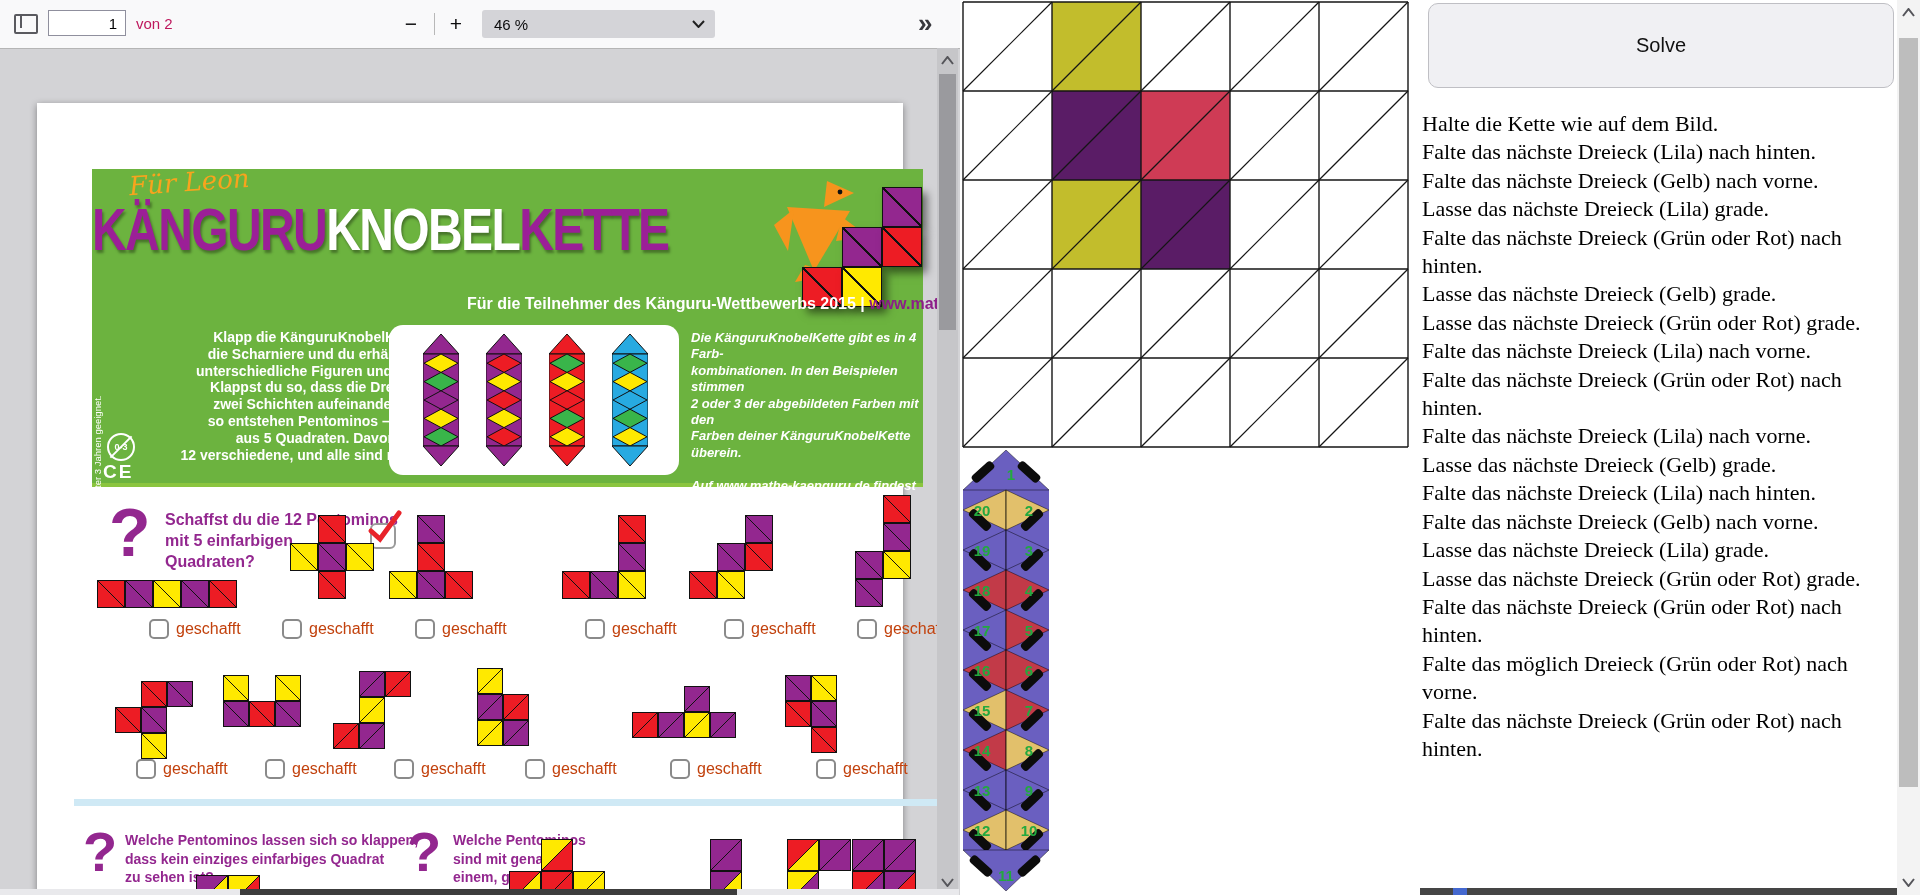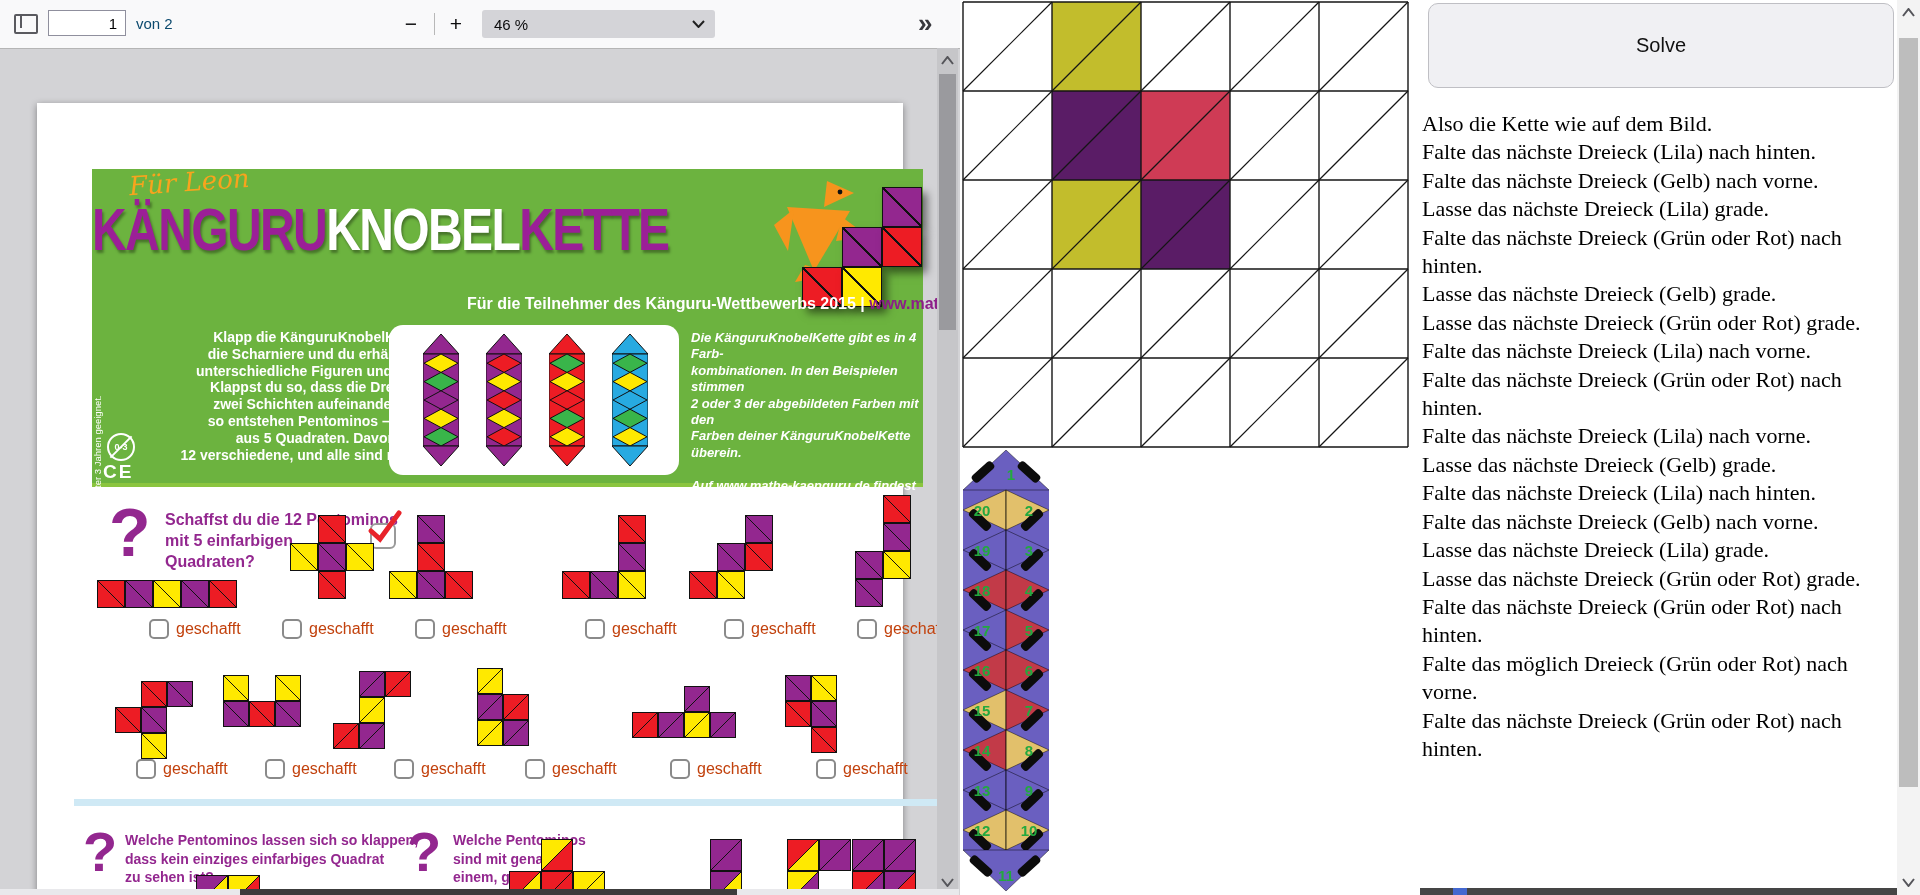--- a/index.html
+++ b/index.html
@@ -10,21 +10,21 @@
   #pdf-pane{left:0;top:0;width:960px;height:895px;background:#d3d3d6;}
   #pdf-toolbar{left:0;top:0;width:960px;height:48px;background:#f9f9fa;
     border-bottom:1px solid #b5b5b5;z-index:30;}
   .tb-btn{position:absolute;top:10px;width:30px;height:28px;display:flex;align-items:center;
     justify-content:center;font-size:21px;color:#0c0c0d;cursor:pointer;border-radius:3px;}
   #sidebar-toggle{left:10px;top:9px;width:32px;height:30px;display:flex;align-items:center;justify-content:center;}
   .sb-icon{width:20px;height:16px;border:2px solid #5a5a5f;border-radius:2px;position:relative;}
   .sb-icon:before{content:"";position:absolute;left:4px;top:0;width:2px;height:12px;background:#5a5a5f;}
   #page-input{left:48px;top:10px;width:78px;height:26px;border:1px solid #8f8f9d;background:#fff;
     font-size:15px;text-align:right;padding:0 8px;box-sizing:border-box;font-family:"Liberation Sans",sans-serif;}
-  #page-count{left:136px;top:15px;font-size:15px;color:#0c4a6e;}
+  #page-count{left:136px;top:15px;font-size:15px;color:#be185d;}
   #zoom-out-btn{left:396px;}
   #tb-divider{left:434px;top:13px;width:1px;height:22px;background:#b8b8b8;}
   #zoom-in-btn{left:441px;}
   #zoom-select{left:482px;top:10px;width:233px;height:28px;background:#d4d4d8;border-radius:3px;
     display:flex;align-items:center;font-size:15px;color:#0c0c0d;cursor:pointer;}
   #zoom-select .zlabel{margin-left:12px;}
   #zoom-select svg{position:absolute;right:10px;top:10px;}
   #toolbar-expand{left:918px;top:8px;font-size:26px;color:#38383d;font-weight:700;letter-spacing:-3px;}
   
   #pdf-content{left:0;top:48px;width:937px;height:847px;background:#d3d3d6;overflow:hidden;}
@@ -458,21 +458,21 @@
         <text x="66" y="346" font-family="Liberation Sans,sans-serif" font-size="15" font-weight="700" fill="#23a93f" text-anchor="middle">9</text>
         <text x="19" y="386" font-family="Liberation Sans,sans-serif" font-size="15" font-weight="700" fill="#23a93f" text-anchor="middle">12</text>
         <text x="66" y="386" font-family="Liberation Sans,sans-serif" font-size="15" font-weight="700" fill="#23a93f" text-anchor="middle">10</text>
         <text x="43" y="431" font-family="Liberation Sans,sans-serif" font-size="15" font-weight="700" fill="#23a93f" text-anchor="middle">11</text>
       </svg></div>
 </section>
 
 <section id="right-pane" class="abs">
   <button id="solve-button">Solve</button>
   <div id="instructions">
-      <div>Also die Kette wie auf dem Bild.</div>
+      <div>Halte die Kette wie auf dem Bild.</div>
       <div>Falte das nächste Dreieck (Lila) nach hinten.</div>
       <div>Falte das nächste Dreieck (Gelb) nach vorne.</div>
       <div>Lasse das nächste Dreieck (Lila) grade.</div>
       <div>Falte das nächste Dreieck (Grün oder Rot) nach hinten.</div>
       <div>Lasse das nächste Dreieck (Gelb) grade.</div>
       <div>Lasse das nächste Dreieck (Grün oder Rot) grade.</div>
       <div>Falte das nächste Dreieck (Lila) nach vorne.</div>
       <div>Falte das nächste Dreieck (Grün oder Rot) nach hinten.</div>
       <div>Falte das nächste Dreieck (Lila) nach vorne.</div>
       <div>Lasse das nächste Dreieck (Gelb) grade.</div>

